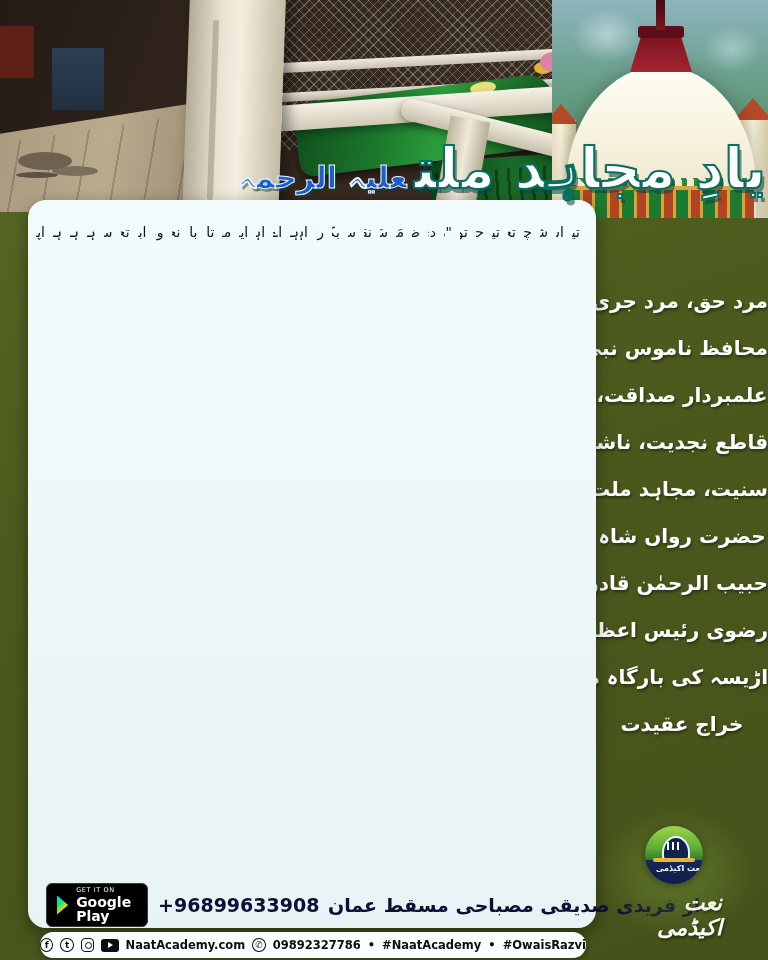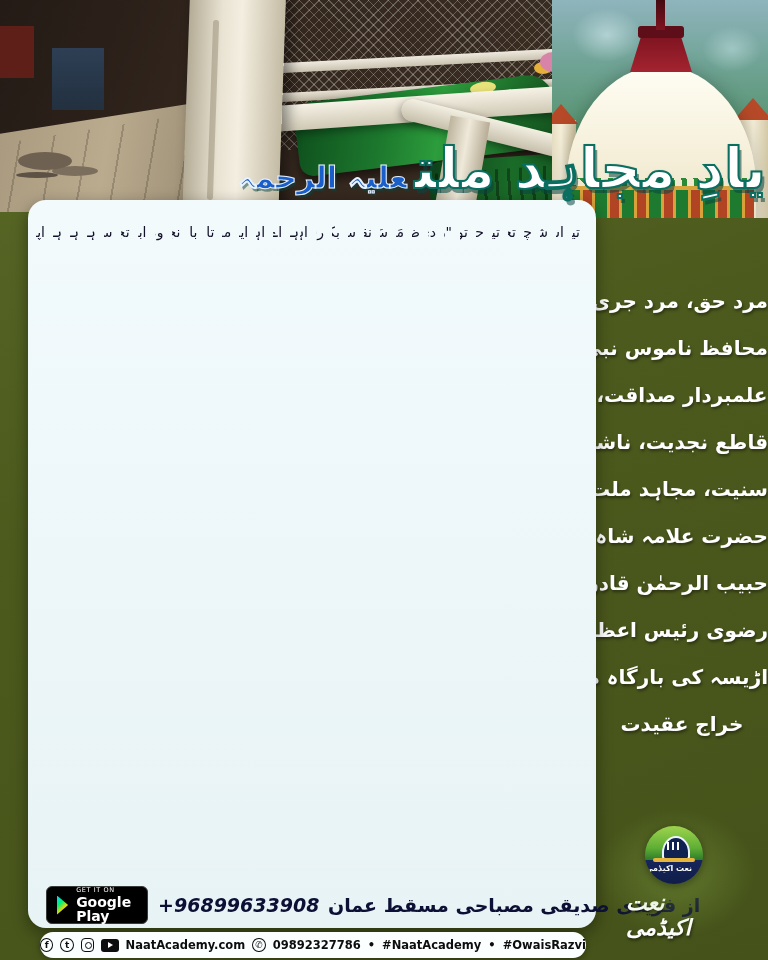--- a/index.html
+++ b/index.html
@@ -48,40 +48,40 @@
   .title{position:absolute;top:136px;right:2px;z-index:6;direction:rtl;text-align:left;white-space:nowrap;}
   .title-main{font-size:56px;font-weight:bold;color:#ffffff;-webkit-text-stroke:2px #0a6e60;text-shadow:3px 5px 0 rgba(8,70,66,.55),0 0 2px #0a6e60;letter-spacing:1px;}
   .title-suffix{font-size:30px;font-weight:bold;color:#1a5ec9;-webkit-text-stroke:1px #eaf4ff;margin-right:8px;text-shadow:2px 3px 0 rgba(8,70,66,.5);}
   
   .panel{position:absolute;left:28px;top:200px;width:568px;height:728px;background:linear-gradient(#f2fafc,#e8f3f6);border-radius:18px;box-shadow:0 5px 16px rgba(0,0,0,.4);z-index:3;}
   .poem{position:absolute;top:16px;left:8px;right:8px;height:666px;direction:rtl;display:flex;gap:10px;}
   .poem-col{flex:1;display:flex;flex-direction:row;justify-content:flex-start;min-width:0;}
   .poem-line{height:33px;line-height:33px;overflow:hidden;font-size:14px;color:#101028;text-align:justify;text-align-last:justify;padding:0 8px;}
   
   .panel-footer{position:absolute;left:18px;right:14px;top:686px;height:38px;display:flex;align-items:center;gap:10px;}
-  .gp-badge{width:128px;height:38px;background:#000;border:1px solid #3a3a3a;border-radius:6px;display:flex;align-items:center;gap:8px;padding:0 10px;box-sizing:border-box;cursor:pointer;}
+  .gp-badge{width:128px;height:44px;background:#000;border:1px solid #3a3a3a;border-radius:6px;display:flex;align-items:center;gap:8px;padding:0 10px;box-sizing:border-box;cursor:pointer;}
   .gp-tri{width:17px;height:19px;clip-path:polygon(0 0,100% 50%,0 100%);background:linear-gradient(135deg,#00d7fe 0%,#00f076 35%,#ffd500 65%,#ff3a44 100%);}
   .gp-text{display:flex;flex-direction:column;color:#fff;line-height:1;}
   .gp-tagline{font-size:6.5px;letter-spacing:.6px;}
   .gp-store{font-size:14px;font-weight:bold;margin-top:2px;}
   .credit{flex:1;text-align:center;direction:rtl;font-size:19px;font-weight:bold;color:#0c1034;white-space:nowrap;}
-  .credit-phone{direction:ltr;unicode-bidi:isolate;margin-right:2px;font-style:italic;}
+  .credit-phone{direction:ltr;unicode-bidi:isolate;margin-right:2px;}
   
   .bottom-strip{position:absolute;left:40px;top:932px;width:546px;height:26px;background:#fbffff;border-radius:13px;z-index:5;display:flex;align-items:center;justify-content:center;gap:7px;font-size:11.5px;font-weight:bold;color:#0d0d0d;box-shadow:0 2px 6px rgba(0,0,0,.35);}
   .icon-circle{width:14px;height:14px;border:1.4px solid #0d0d0d;border-radius:50%;display:flex;align-items:center;justify-content:center;font-size:9px;font-weight:bold;box-sizing:border-box;cursor:pointer;}
   .icon-insta{width:14px;height:14px;border:1.4px solid #0d0d0d;border-radius:4px;position:relative;box-sizing:border-box;cursor:pointer;}
   .icon-insta::after{content:"";position:absolute;left:3px;top:3px;width:5px;height:5px;border:1.3px solid #0d0d0d;border-radius:50%;}
   .icon-yt{width:18px;height:13px;background:#0d0d0d;border-radius:3px;position:relative;cursor:pointer;}
   .icon-yt::after{content:"";position:absolute;left:7px;top:3.5px;border-left:5px solid #fff;border-top:3px solid transparent;border-bottom:3px solid transparent;}
   .strip-sep{color:#0d0d0d;}
   
   .sidebar{position:absolute;right:0;top:278px;width:172px;z-index:2;}
   .sidebar-line{height:47px;line-height:47px;text-align:center;color:#ffffff;font-size:20px;font-weight:bold;direction:rtl;white-space:nowrap;text-shadow:1px 2px 3px rgba(0,0,0,.45);}
   
-  .logo{position:absolute;right:46px;top:826px;width:96px;text-align:left;z-index:4;}
+  .logo{position:absolute;right:46px;top:826px;width:96px;text-align:right;z-index:4;}
   .logo-glow{position:absolute;left:-30px;top:-18px;width:160px;height:130px;border-radius:50%;background:radial-gradient(rgba(150,190,80,.35),transparent 70%);}
   .logo-circle{position:relative;width:58px;height:58px;margin:0 auto;border-radius:50%;overflow:hidden;background:linear-gradient(180deg,#9ed44e 0%,#5fae35 38%,#2f7d2a 58%,#17265c 58%,#101d49 100%);box-shadow:0 2px 8px rgba(0,0,0,.4);}
   .logo-dome{position:absolute;left:17px;top:10px;width:24px;height:20px;border-radius:50% 50% 12% 12%/70% 70% 15% 15%;background:#10224f;border:2px solid #eef4ff;}
   .logo-dome::after{content:"";position:absolute;left:3px;top:4px;width:14px;height:8px;background:repeating-linear-gradient(90deg,#fff 0 2px,transparent 2px 5px);}
   .logo-band{position:absolute;left:8px;top:32px;width:42px;height:4px;background:#e7b53c;border-radius:2px;}
   .logo-inner-name{position:absolute;left:0;right:0;top:38px;color:#fff;font-size:8px;font-weight:bold;direction:rtl;}
   .logo-name{margin-top:6px;color:#ffffff;font-size:22px;font-weight:bold;font-style:italic;direction:rtl;text-shadow:1px 2px 3px rgba(0,0,0,.5);}
 </style>
 </head>
 <body>
@@ -203,21 +203,21 @@
     <span>#OwaisRazvi</span>
   </div>
 
   <div class="sidebar">
 
   <div class="sidebar-line">مرد حق، مرد جری،</div>
       <div class="sidebar-line">محافظ ناموس نبی،</div>
       <div class="sidebar-line">علمبردار صداقت،</div>
       <div class="sidebar-line">قاطع نجدیت، ناشر</div>
       <div class="sidebar-line">سنیت، مجاہد ملت</div>
-      <div class="sidebar-line">حضرت علامہ شاہ</div>
+      <div class="sidebar-line">حضرت رواں شاہ</div>
       <div class="sidebar-line">حبیب الرحمٰن قادری</div>
       <div class="sidebar-line">رضوی رئیس اعظم</div>
       <div class="sidebar-line">اڑیسہ کی بارگاہ میں</div>
       <div class="sidebar-line">خراج عقیدت</div>
     </div>
 
   <div class="logo">
     <div class="logo-glow"></div>
     <div class="logo-circle">
       <div class="logo-dome"></div>

